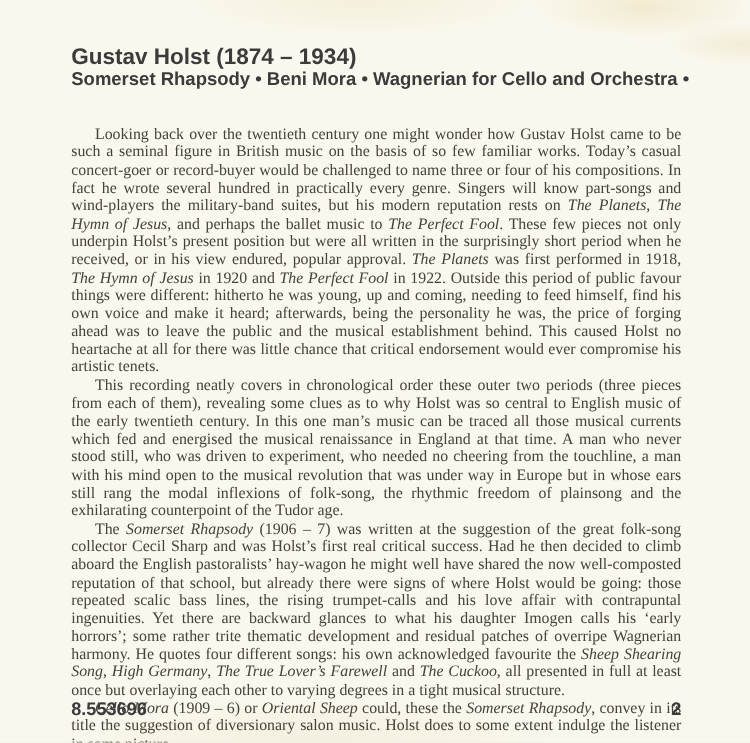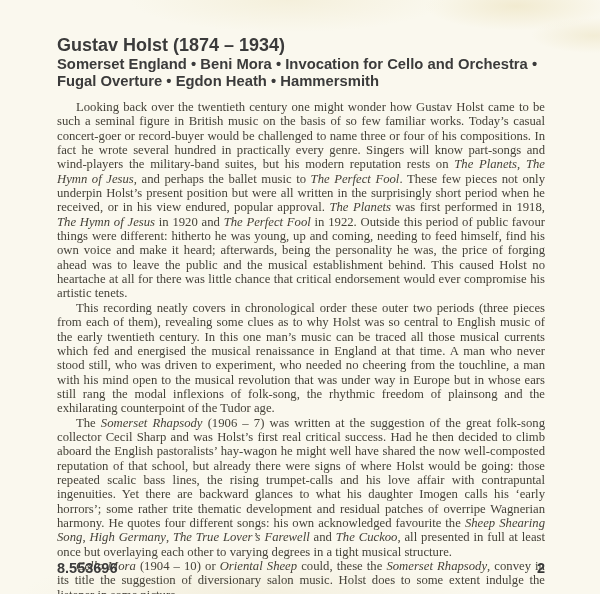--- a/index.html
+++ b/index.html
@@ -68,29 +68,28 @@
     font-size: 14.5px;
   }
 </style>
 </head>
 <body>
 
 <div class="page">
 
   <header class="header">
     <h1 class="title">Gustav Holst (1874 – 1934)</h1>
-    <div class="subtitle">Somerset England • Beni Mora • Invocation for Cello and Orchestra •</div>
-    <div class="subtitle">Fugal Overture • Egdon Heath • Hammersmith</div>
+    <div class="subtitle">Somerset Rhapsody • Beni Mora • Wagnerian for Cello and Orchestra •</div>
   </header>
 
   <main class="notes" id="notes">
       <p><span>Looking back over the twentieth century one might wonder how Gustav Holst came to be such a seminal figure in British music on the basis of so few familiar works. Today’s casual concert-goer or record-buyer would be challenged to name three or four of his compositions. In fact he wrote several hundred in practically every genre. Singers will know part-songs and wind-players the military-band suites, but his modern reputation rests on </span><i>The Planets</i><span>, </span><i>The Hymn of Jesus</i><span>, and perhaps the ballet music to </span><i>The Perfect Fool</i><span>. These few pieces not only underpin Holst’s present position but were all written in the surprisingly short period when he received, or in his view endured, popular approval. </span><i>The Planets</i><span> was first performed in 1918, </span><i>The Hymn of Jesus</i><span> in 1920 and </span><i>The Perfect Fool</i><span> in 1922. Outside this period of public favour things were different: hitherto he was young, up and coming, needing to feed himself, find his own voice and make it heard; afterwards, being the personality he was, the price of forging ahead was to leave the public and the musical establishment behind. This caused Holst no heartache at all for there was little chance that critical endorsement would ever compromise his artistic tenets.</span></p>
       <p><span>This recording neatly covers in chronological order these outer two periods (three pieces from each of them), revealing some clues as to why Holst was so central to English music of the early twentieth century. In this one man’s music can be traced all those musical currents which fed and energised the musical renaissance in England at that time. A man who never stood still, who was driven to experiment, who needed no cheering from the touchline, a man with his mind open to the musical revolution that was under way in Europe but in whose ears still rang the modal inflexions of folk-song, the rhythmic freedom of plainsong and the exhilarating counterpoint of the Tudor age.</span></p>
       <p><span>The </span><i>Somerset Rhapsody</i><span> (1906 – 7) was written at the suggestion of the great folk-song collector Cecil Sharp and was Holst’s first real critical success. Had he then decided to climb aboard the English pastoralists’ hay-wagon he might well have shared the now well-composted reputation of that school, but already there were signs of where Holst would be going: those repeated scalic bass lines, the rising trumpet-calls and his love affair with contrapuntal ingenuities. Yet there are backward glances to what his daughter Imogen calls his ‘early horrors’; some rather trite thematic development and residual patches of overripe Wagnerian harmony. He quotes four different songs: his own acknowledged favourite the </span><i>Sheep Shearing Song</i><span>, </span><i>High Germany</i><span>, </span><i>The True Lover’s Farewell</i><span> and </span><i>The Cuckoo</i><span>, all presented in full at least once but overlaying each other to varying degrees in a tight musical structure.</span></p>
-      <p><i>Cello Mora</i><span> (1904 – 10) or </span><i>Oriental Sheep</i><span> could, these the </span><i>Somerset Rhapsody</i><span>, convey in its title the suggestion of diversionary salon music. Holst does to some extent indulge the listener in some picture-</span></p>
+      <p><i>Cello Mora</i><span> (1909 – 6) or </span><i>Oriental Sheep</i><span> could, these the </span><i>Somerset Rhapsody</i><span>, convey in its title the suggestion of diversionary salon music. Holst does to some extent indulge the listener in some picture-</span></p>
     </main>
 
   <footer class="footer">
     <span>8.553696</span>
     <span>2</span>
   </footer>
 
 </div>
 
 </body></html>

